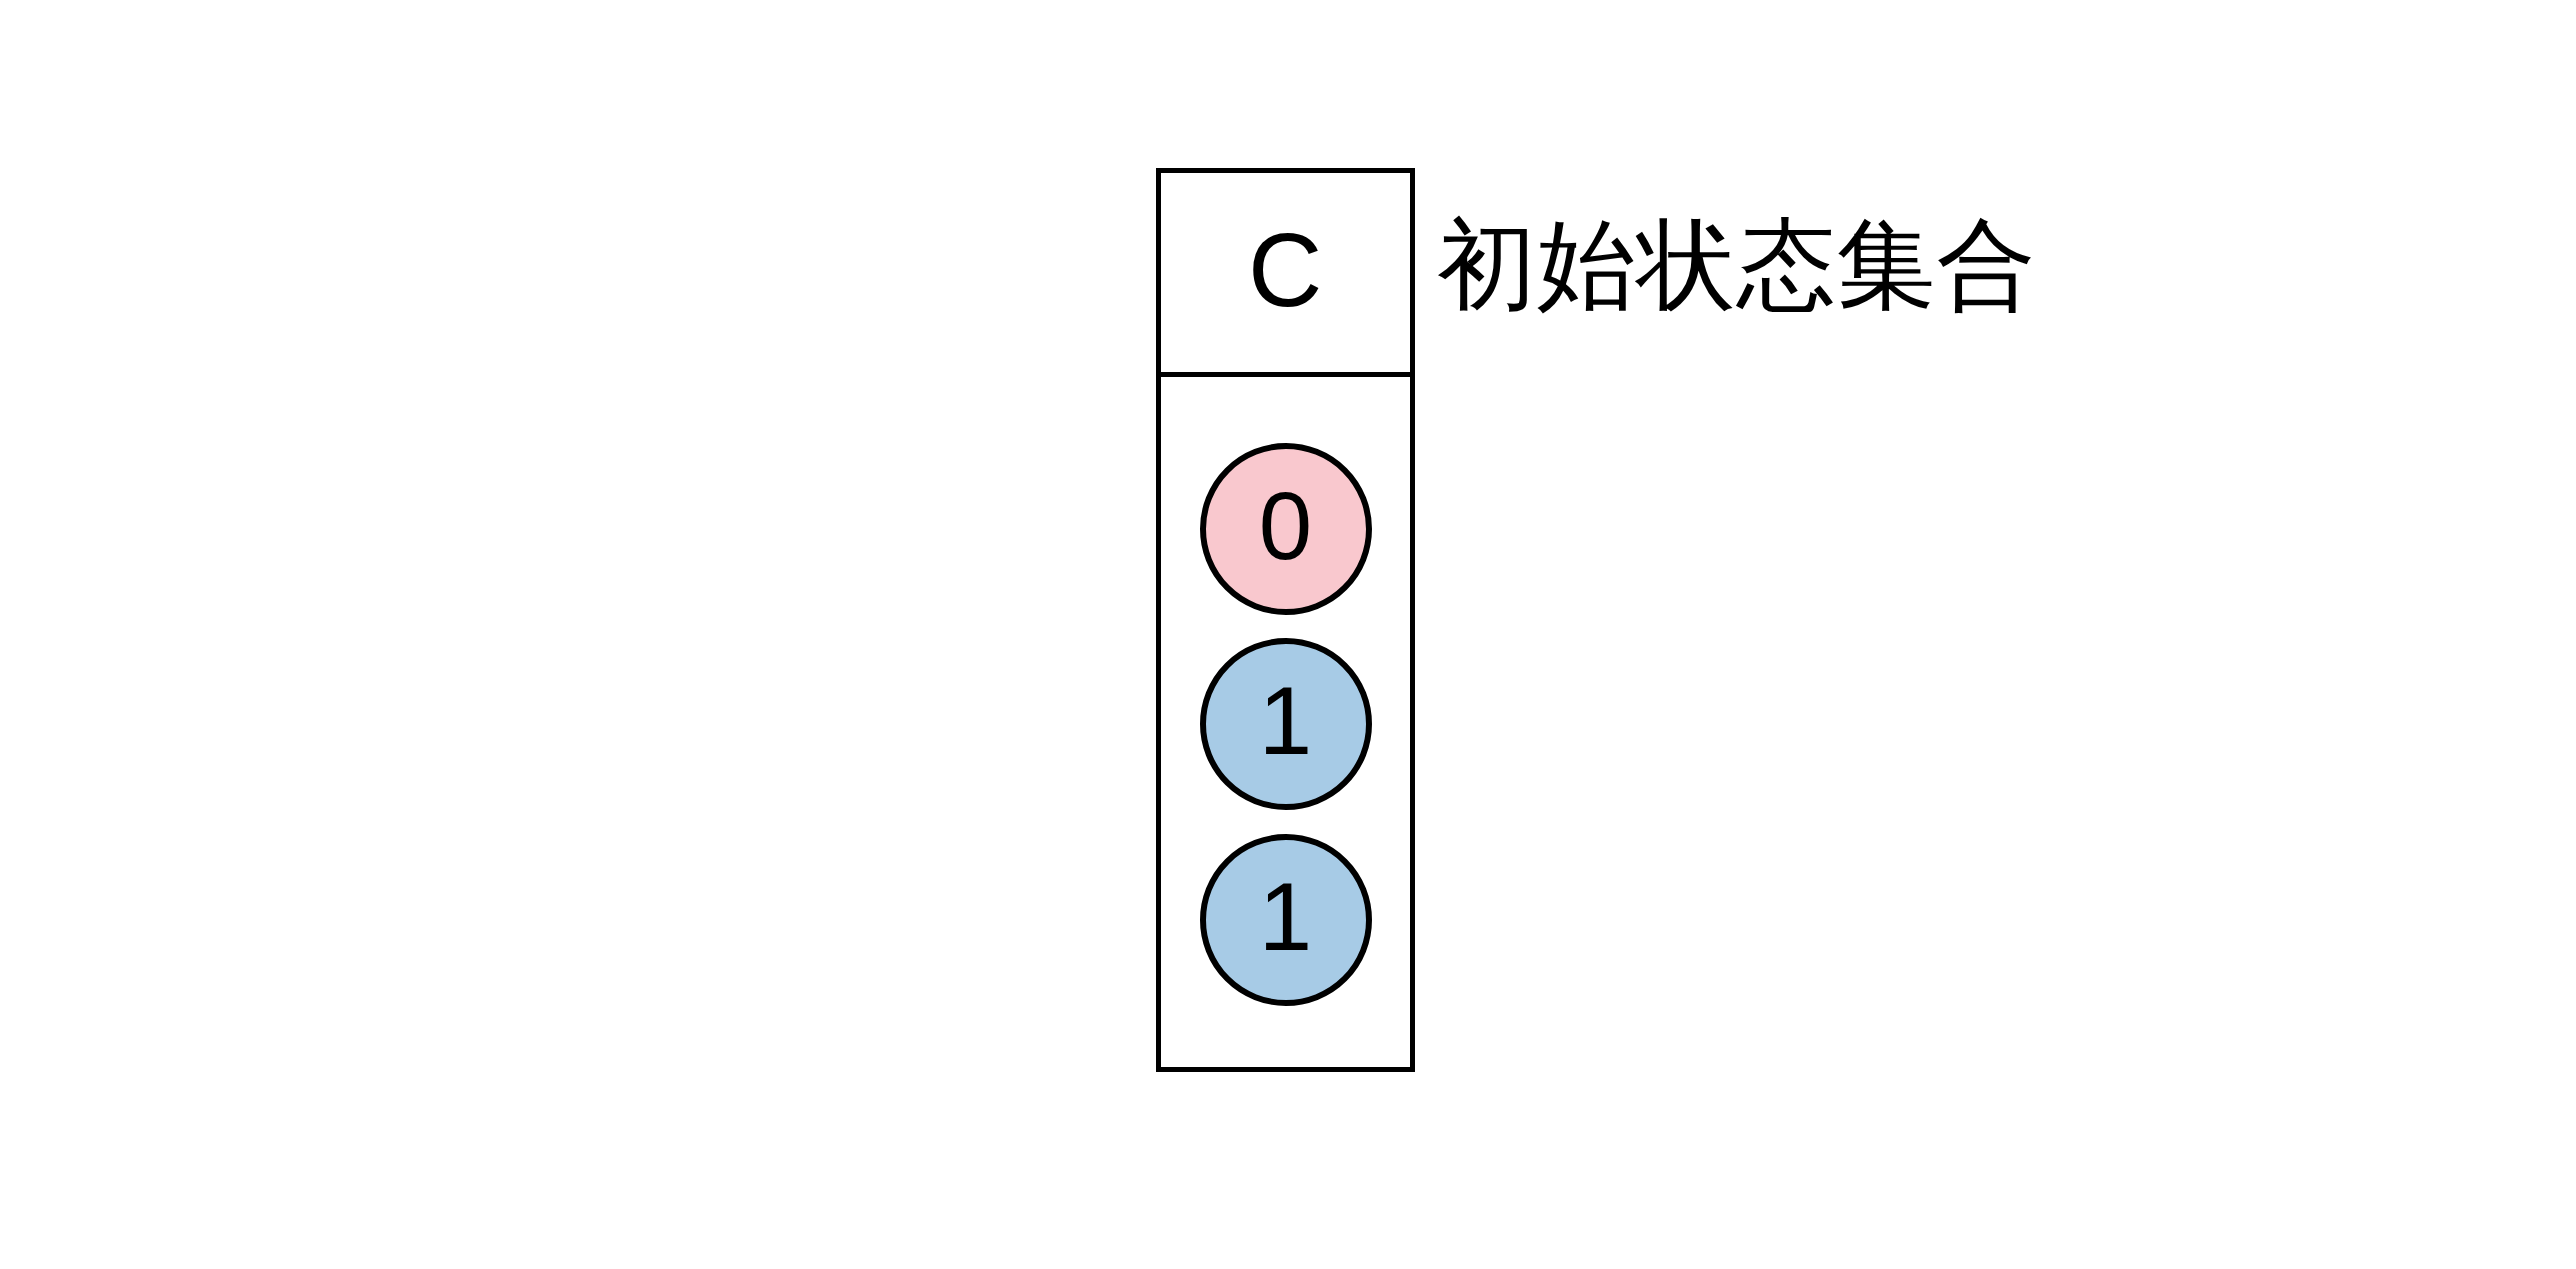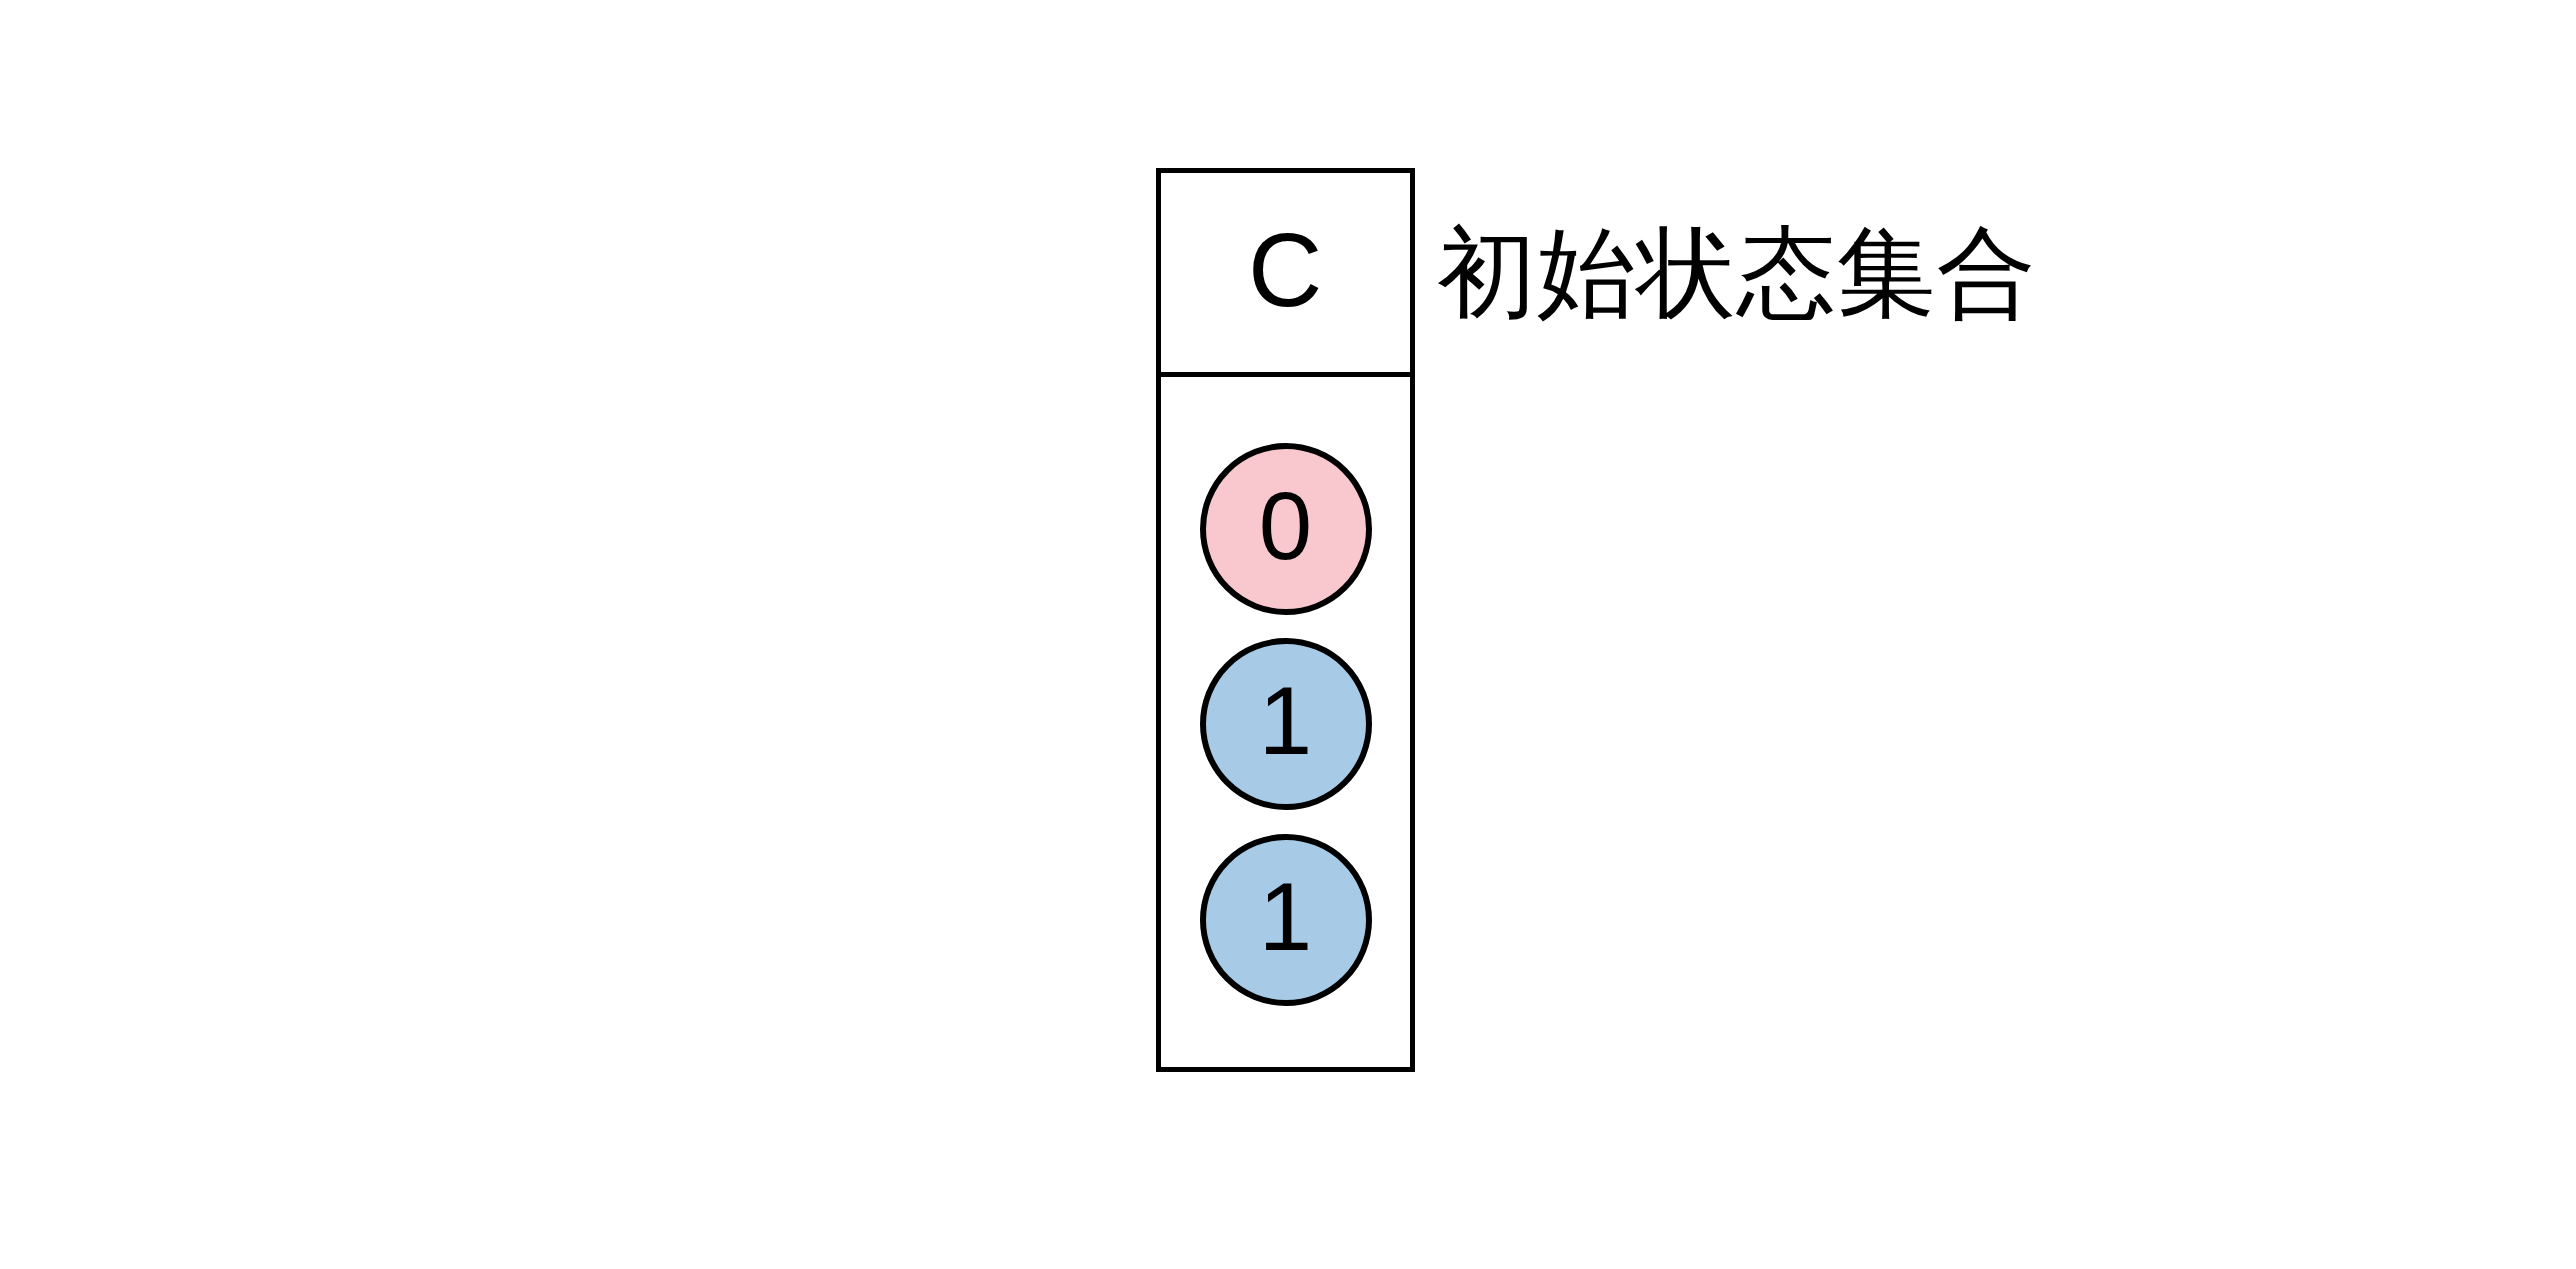--- a/index.html
+++ b/index.html
@@ -91,21 +91,21 @@
   }
 
   .state-node.slot-0 { top: 66px; }
   .state-node.slot-1 { top: 261px; }
   .state-node.slot-2 { top: 457px; }
 
   
   #set-annotation {
     position: absolute;
     left: 1437px;
-    top: 220px;
+    top: 212px;
     font-size: 99px;
     line-height: 1.08;
     font-weight: 400;
     letter-spacing: 0.9px;
     white-space: nowrap;
     color: #000000;
   }
 </style>
 </head>
 <body style="background-color: rgb(255, 255, 255);">

